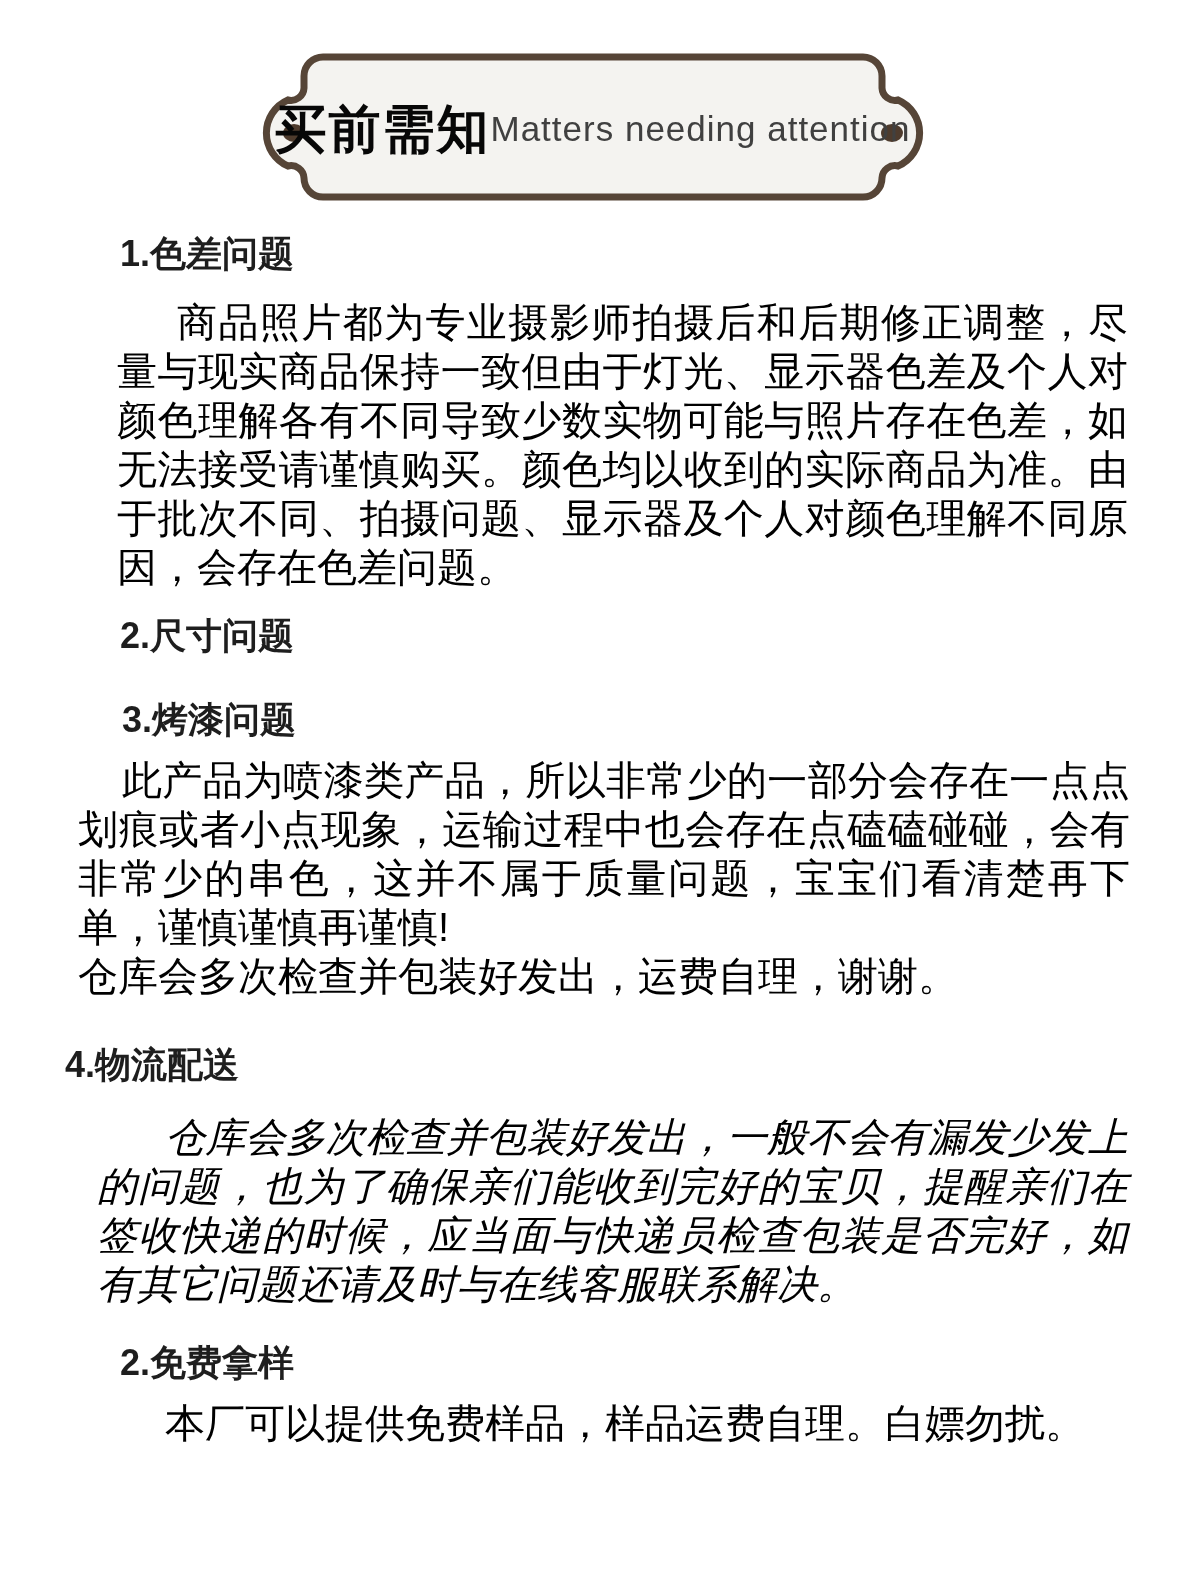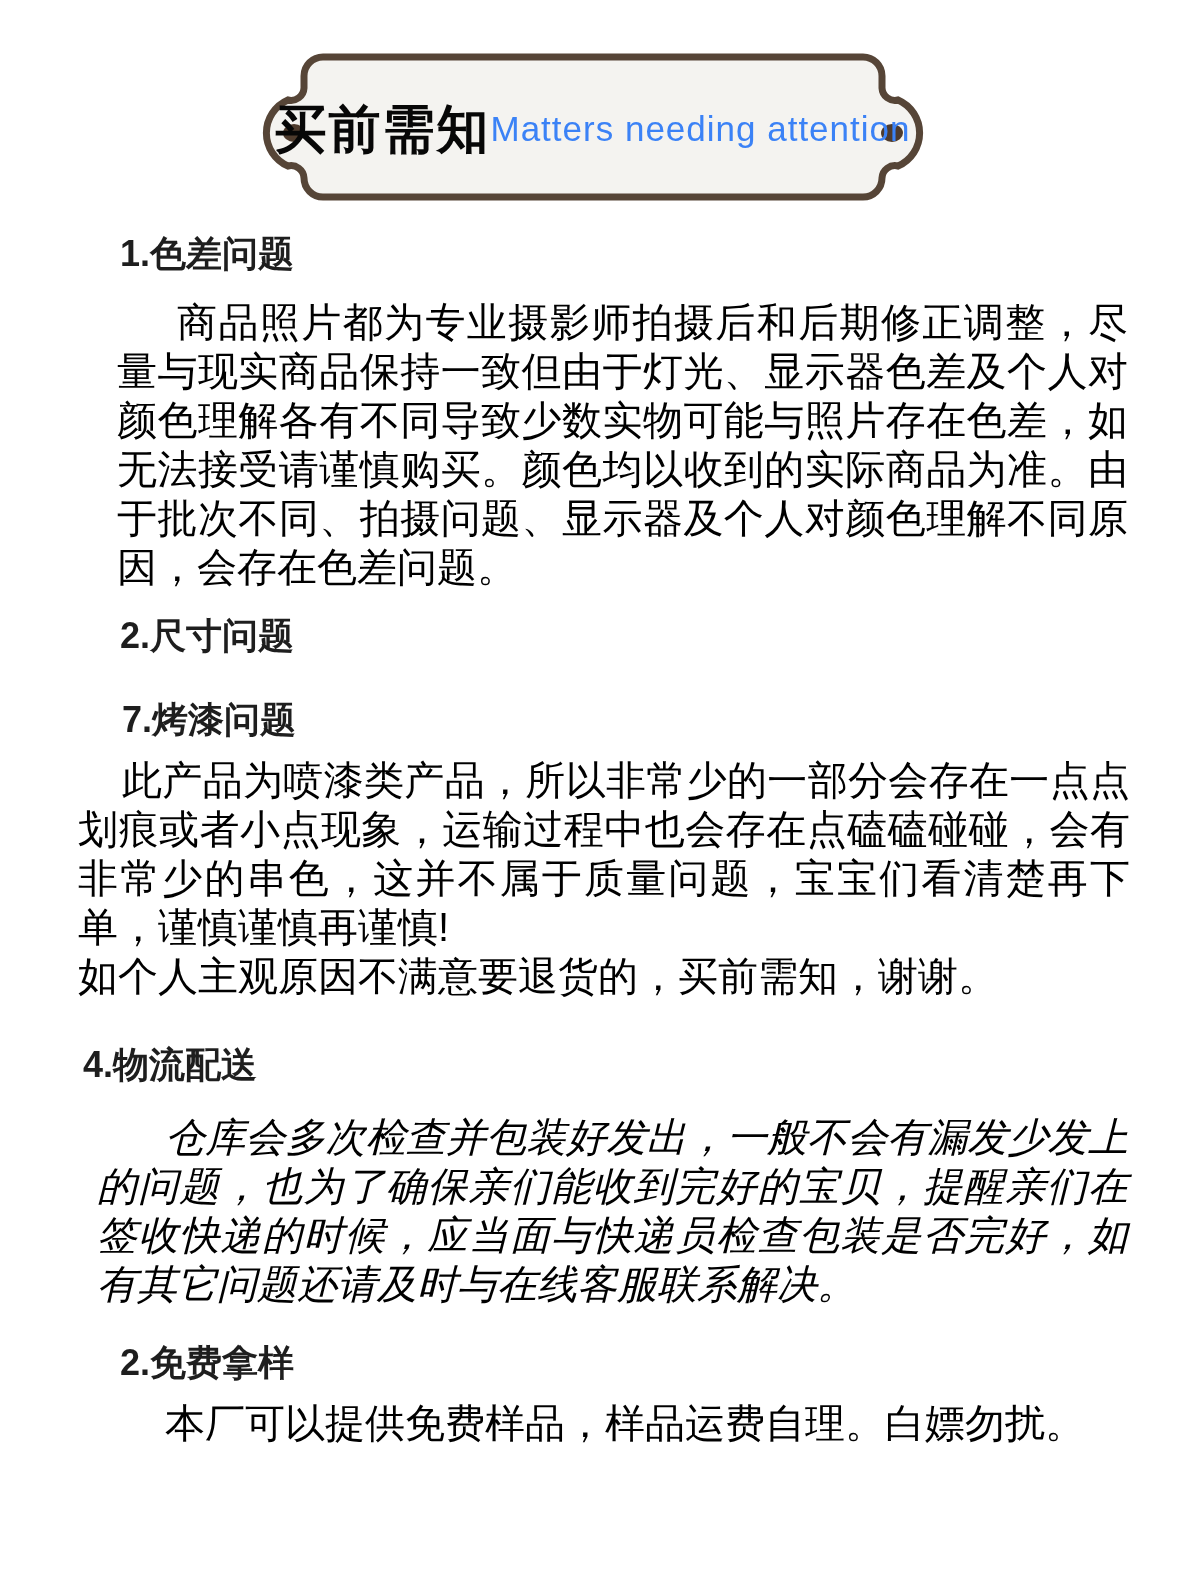--- a/index.html
+++ b/index.html
@@ -45,21 +45,21 @@
   .plaque-title {
     font-size: 52px;
     line-height: 60px;
     font-weight: bold;
     color: #070707;
     letter-spacing: 2px;
   }
   .plaque-subtitle {
     font-size: 35px;
     line-height: 46px;
-    color: #3b82f6;
+    color: #404040;
     letter-spacing: 1px;
   }
 
   
   h2 {
     font-size: 36px;
     line-height: 56px;
     font-weight: bold;
     color: #1e1e1e;
     margin: 0;
@@ -71,21 +71,21 @@
     text-align: justify;
     margin: 0;
   }
   .s1 h2 { margin: 24px 0 16px 120px; }
   .s1 p  { margin: 0 57px 0 117px; text-indent: 1.5em; }
   .s2 h2 { margin: 16px 16px 10px 120px; }
   .s2 p  { margin: 0 57px 0 117px; }
   .s3 h2 { margin: 28px 0 8px 122px; }
   .s3 p.p1 { margin: 0 55px 0 78px; text-indent: 1.1em; }
   .s3 p.p2 { margin: 0 55px 0 78px; }
-  .s4 h2 { margin: 36px 0 20px 83px; }
+  .s4 h2 { margin: 36px 0 20px 65px; }
   .s4 p  { margin: 0 57px 0 97px; text-indent: 1.7em; font-style: italic; }
   .s5 h2 { margin: 26px 0 8px 120px; }
   .s5 p  { margin: 0 57px 0 97px; text-indent: 1.7em; }
 </style>
 </head>
 <body>
 
 <div class="page">
 
   <div class="plaque">
@@ -116,23 +116,23 @@
   <section class="s1">
     <h2>1.色差问题</h2>
     <p>商品照片都为专业摄影师拍摄后和后期修正调整，尽量与现实商品保持一致但由于灯光、显示器色差及个人对颜色理解各有不同导致少数实物可能与照片存在色差，如无法接受请谨慎购买。颜色均以收到的实际商品为准。由于批次不同、拍摄问题、显示器及个人对颜色理解不同原因，会存在色差问题。</p>
   </section>
 
   <section class="s2">
     <h2>2.尺寸问题</h2>
   </section>
 
   <section class="s3">
-    <h2>7.烤漆问题</h2>
+    <h2>3.烤漆问题</h2>
     <p class="p1">此产品为喷漆类产品，所以非常少的一部分会存在一点点划痕或者小点现象，运输过程中也会存在点磕磕碰碰，会有非常少的串色，这并不属于质量问题，宝宝们看清楚再下单，谨慎谨慎再谨慎!</p>
-    <p class="p2">如个人主观原因不满意要退货的，买前需知，谢谢。</p>
+    <p class="p2">仓库会多次检查并包装好发出，运费自理，谢谢。</p>
   </section>
 
   <section class="s4">
     <h2>4.物流配送</h2>
     <p>仓库会多次检查并包装好发出，一般不会有漏发少发上的问题，也为了确保亲们能收到完好的宝贝，提醒亲们在签收快递的时候，应当面与快递员检查包装是否完好，如有其它问题还请及时与在线客服联系解决。</p>
   </section>
 
   <section class="s5">
     <h2>2.免费拿样</h2>
     <p>本厂可以提供免费样品，样品运费自理。白嫖勿扰。</p>

